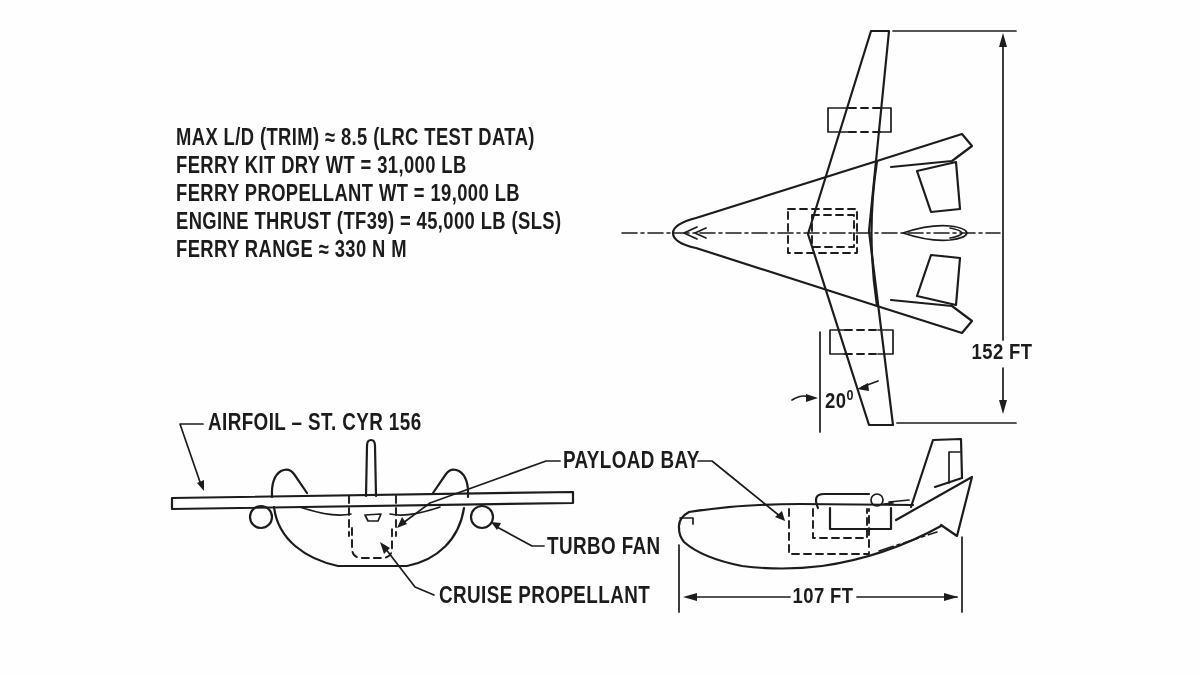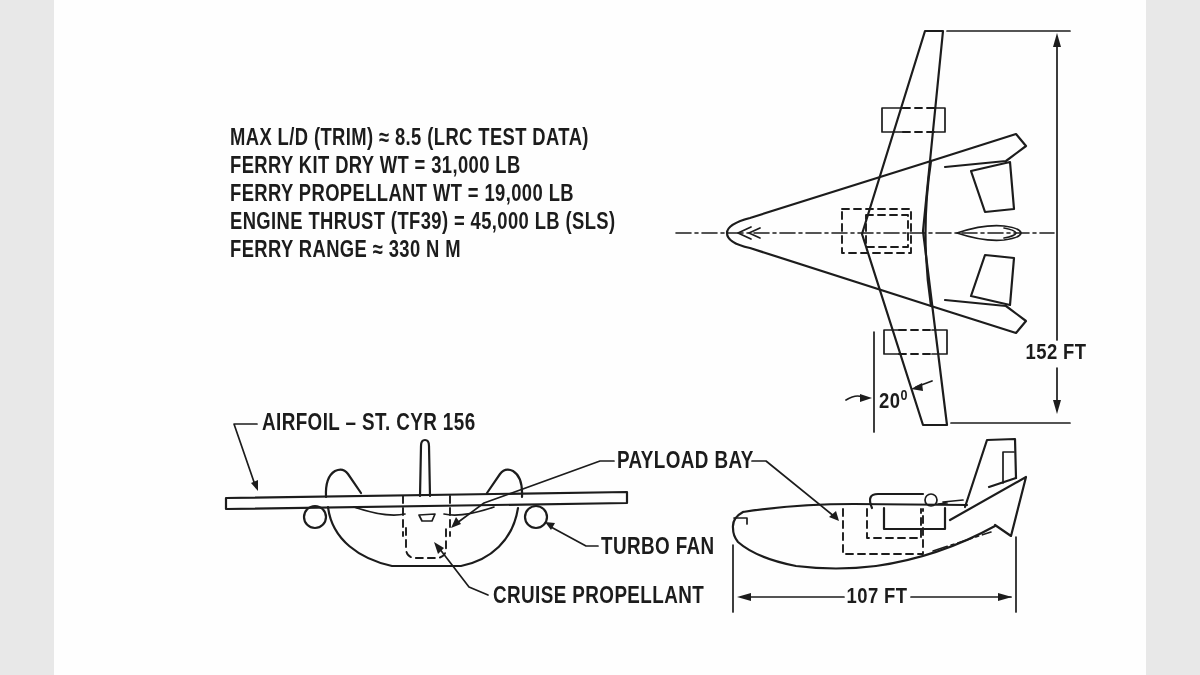--- a/index.html
+++ b/index.html
@@ -1,18 +1,18 @@
 <!DOCTYPE html>
 <html style="--ink: #1c1c1c; --paper: #fefefe;"><head>
 <meta charset="utf-8">
 <style>
   :root { --ink:#1c1c1c; --paper:#fefefe; }
   html,body { margin:0; padding:0; background:#e8e8e8; }
   .stage {
-    position:relative; width:1092px; height:675px;
+    position:relative; width:1200px; height:675px;
     background:var(--paper); overflow:hidden; margin:0 auto;
   }
   svg { display:block; width:1200px; height:675px; }
   
   .s  { stroke:var(--ink); fill:none; stroke-width:2.2; stroke-linecap:round; stroke-linejoin:round; }
   .thin { stroke-width:1.7; }
   .dash    { stroke-dasharray:7 5; stroke-width:1.9; }
   .dashdot { stroke-dasharray:15 4 3 4; stroke-width:1.6; }
   .af { fill:var(--ink); stroke:none; }   
   text {

